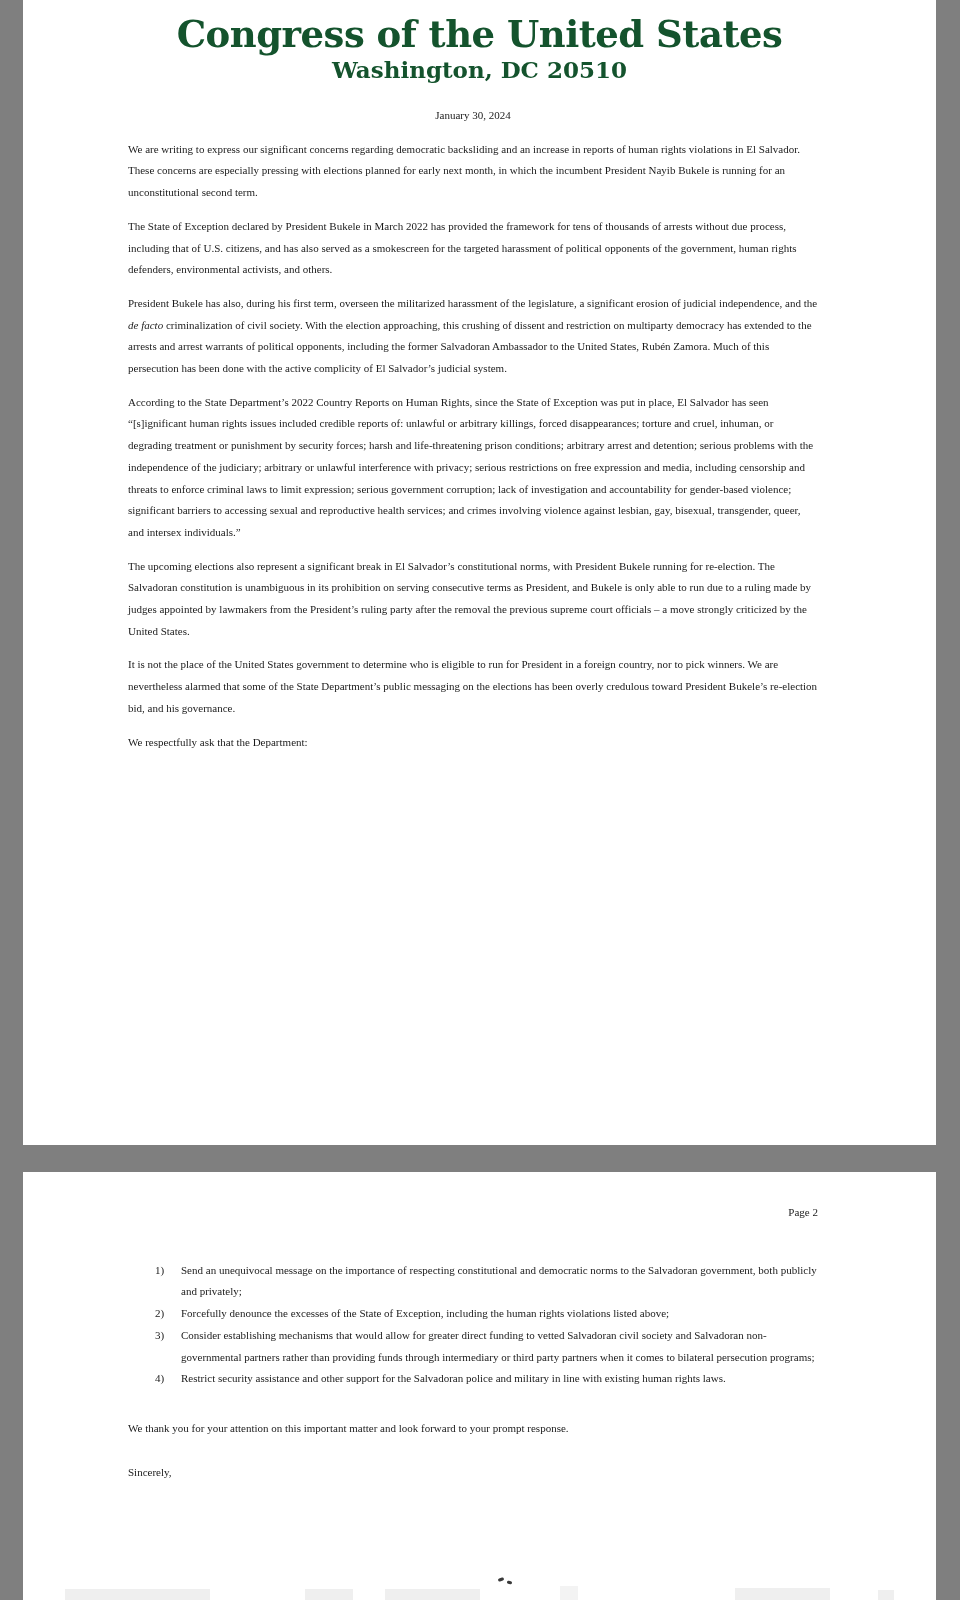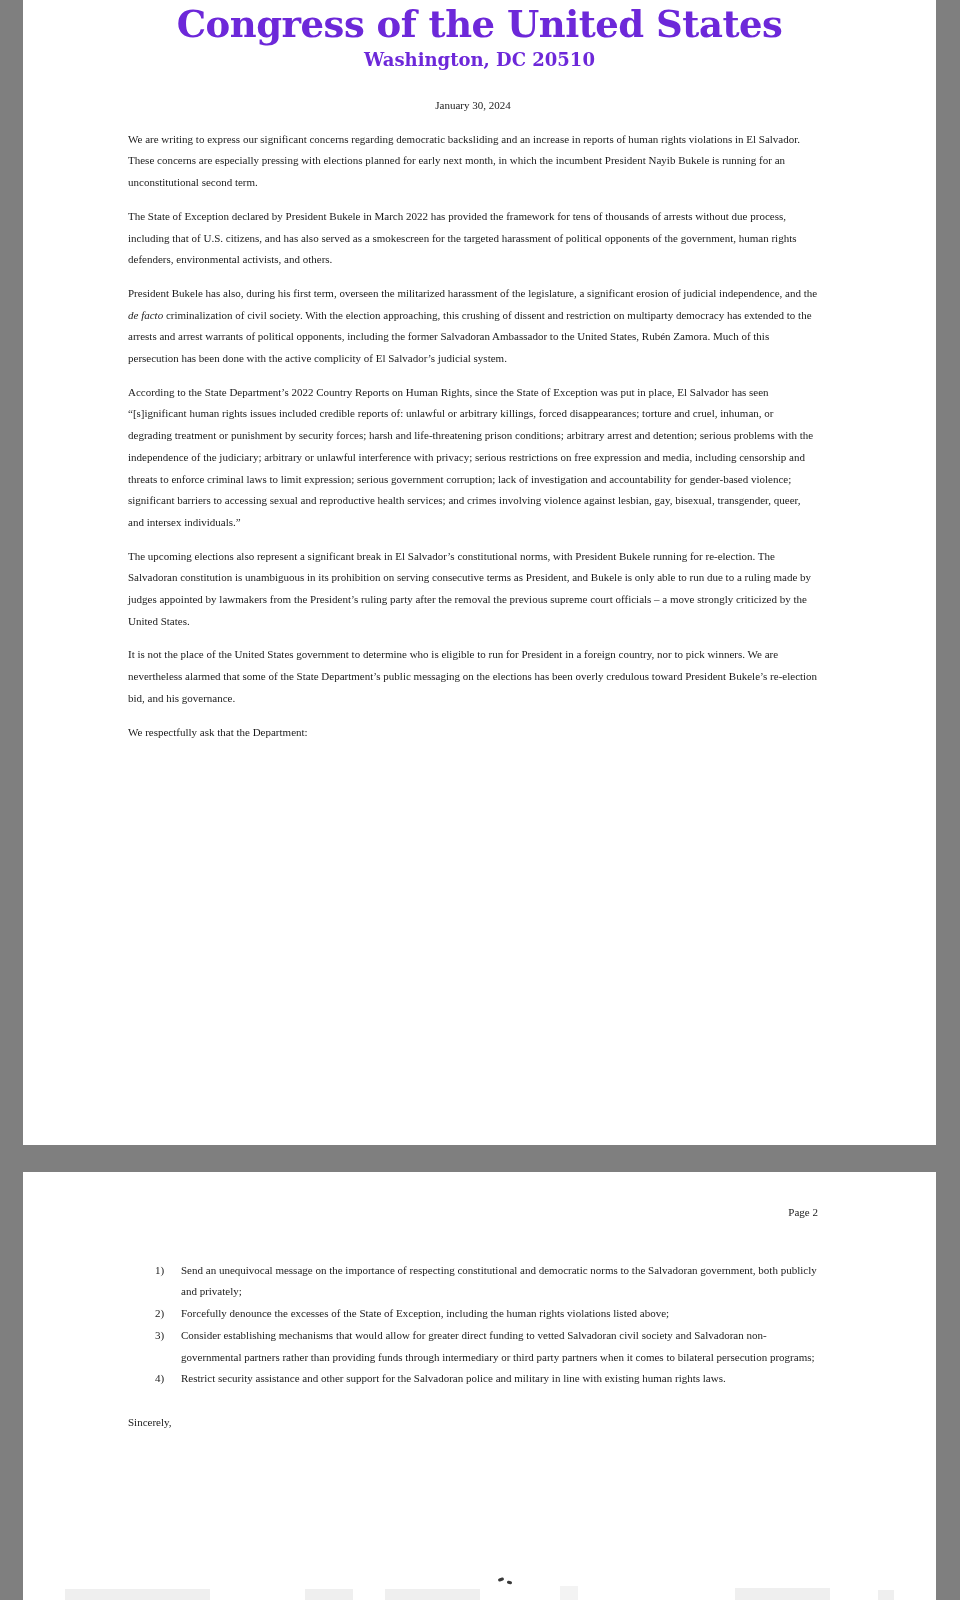--- a/index.html
+++ b/index.html
@@ -20,32 +20,32 @@
   .page-1{top:0;height:1145px;}
   .page-2{top:1172px;height:428px;}
   .content{
     margin-left:105px;
     width:690px;
     font-size:11px;
     line-height:21.7px;
   }
   .letterhead{
     text-align:center;
-    padding-top:4px;
-    color:#6d28d9;
+    padding-top:14px;
+    color:#14532d;
     font-family:"DejaVu Serif", serif;
     font-weight:bold;
   }
   .letterhead-title{
     font-size:37px;
     line-height:40px;
     letter-spacing:-0.5px;
   }
   .letterhead-subtitle{
-    font-size:18px;
+    font-size:23px;
     line-height:26px;
     margin-top:3px;
   }
   .date-line{
     text-align:center;
     margin-top:22px;
   }
   .salutation{margin-top:26px;}
   .para{margin-top:12px;}
   .em{font-style:italic;}
@@ -112,20 +112,21 @@
       </div>
       <div class="req-item">
         <span class="req-num">3)</span>
         <span class="req-text">Consider establishing mechanisms that would allow for greater direct funding to vetted Salvadoran civil society and Salvadoran non-governmental partners rather than providing funds through intermediary or third party partners when it comes to bilateral persecution programs;</span>
       </div>
       <div class="req-item">
         <span class="req-num">4)</span>
         <span class="req-text">Restrict security assistance and other support for the Salvadoran police and military in line with existing human rights laws.</span>
       </div>
     </div>
+    <div class="closing">We thank you for your attention on this important matter and look forward to your prompt response.</div>
     <div class="signoff">Sincerely,</div>
   </div>
 
   <div class="sig-strip" style="left:42px;top:417px;width:145px;height:11px;"></div>
   <div class="sig-strip" style="left:282px;top:417px;width:48px;height:11px;"></div>
   <div class="sig-strip" style="left:362px;top:417px;width:95px;height:11px;"></div>
   <div class="sig-strip" style="left:537px;top:414px;width:18px;height:14px;background:#f3f3f3;"></div>
   <div class="sig-strip" style="left:712px;top:416px;width:95px;height:12px;"></div>
   <div class="sig-strip" style="left:855px;top:418px;width:16px;height:10px;"></div>
   <div class="sig-mark" style="left:475px;top:406px;width:6px;height:3px;transform:rotate(-20deg);"></div>

